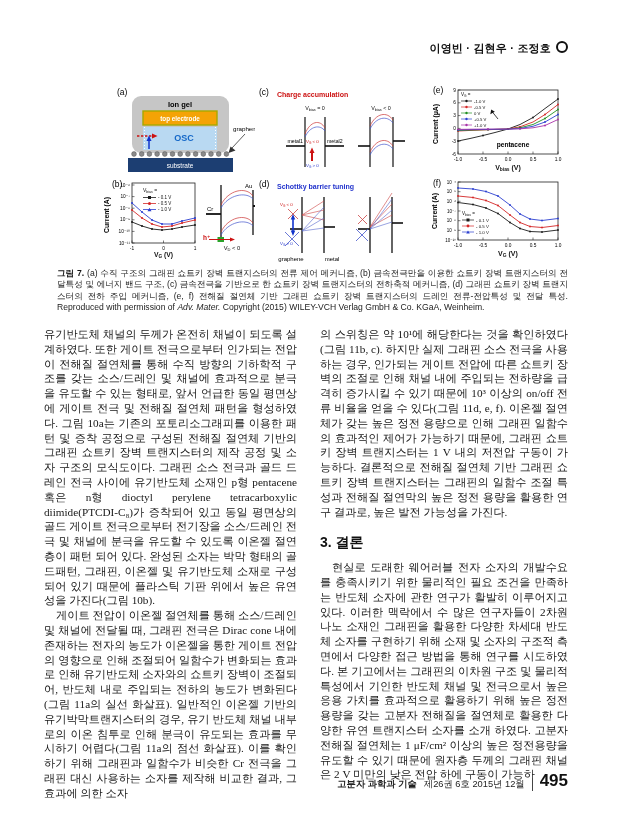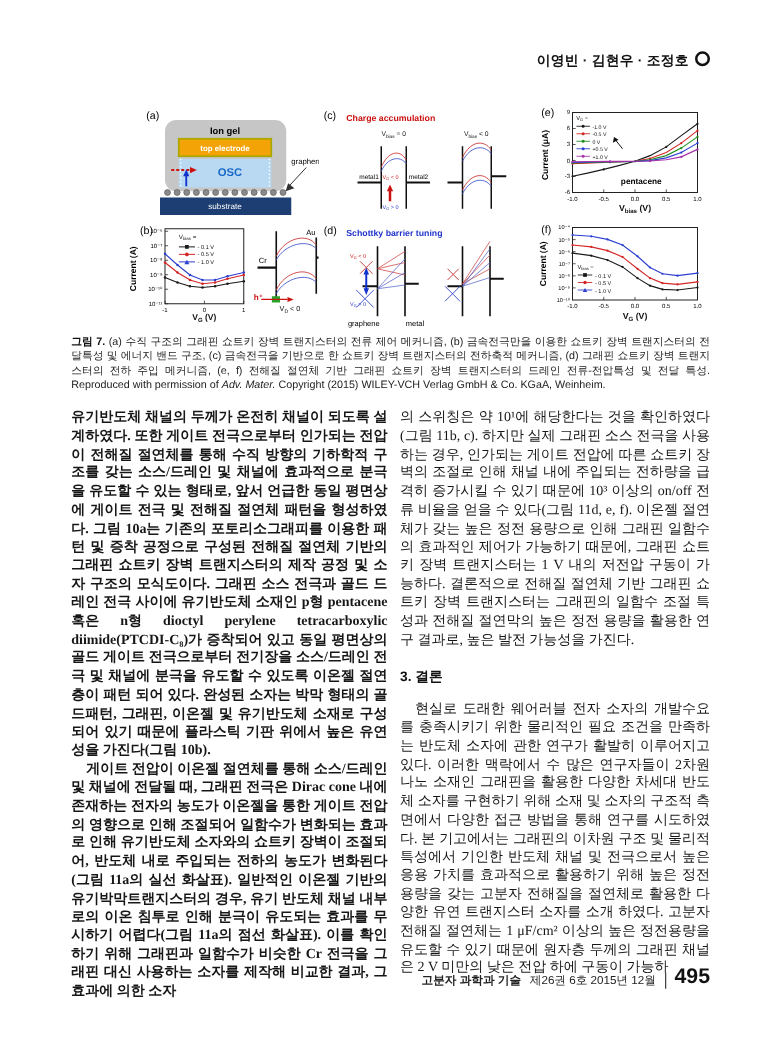--- a/index.html
+++ b/index.html
@@ -19,23 +19,23 @@
   .legend-title{font-size:5px;color:#111;margin-bottom:.5px;}
   .legend-row{display:flex;align-items:center;gap:2px;}
   .legend-label{font-size:4.5px;color:#111;}
   .caption{position:absolute;left:57px;top:268px;width:511px;font-size:8.6px;line-height:11.4px;
            text-align:justify;color:#222;}
   .caption b{color:#111;}
   .col{position:absolute;top:327px;font-family:"Liberation Serif","DejaVu Serif",serif;
        font-size:11.2px;line-height:14.8px;text-align:justify;color:#161616;}
   .col p{margin:0;}
   .col p.indent{text-indent:12px;}
-  .col-left{left:57px;width:253px;font-weight:bold;}
+  .col-left{left:44px;width:253px;}
   .col-right{left:320px;width:248px;}
-  h2.section{font-family:"Liberation Sans","DejaVu Sans",sans-serif;font-size:11px;
+  h2.section{font-family:"Liberation Sans","DejaVu Sans",sans-serif;font-size:14px;
              font-weight:bold;margin:16px 0 10px 0;color:#111;}
   .footer{position:absolute;right:53px;top:771px;display:flex;align-items:flex-end;gap:7px;
           font-size:9.3px;color:#222;}
   .footer .journal{font-weight:bold;}
   .footer .divider{width:1px;height:13px;background:#444;}
   .footer .pageno{font-size:17px;font-weight:bold;color:#111;}
 </style>
 </head>
 <body>
 

